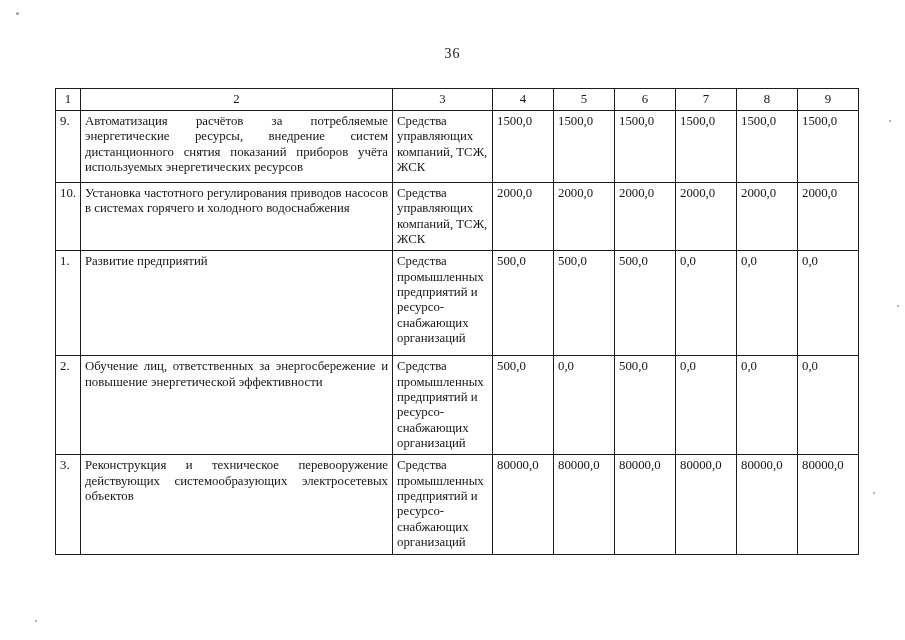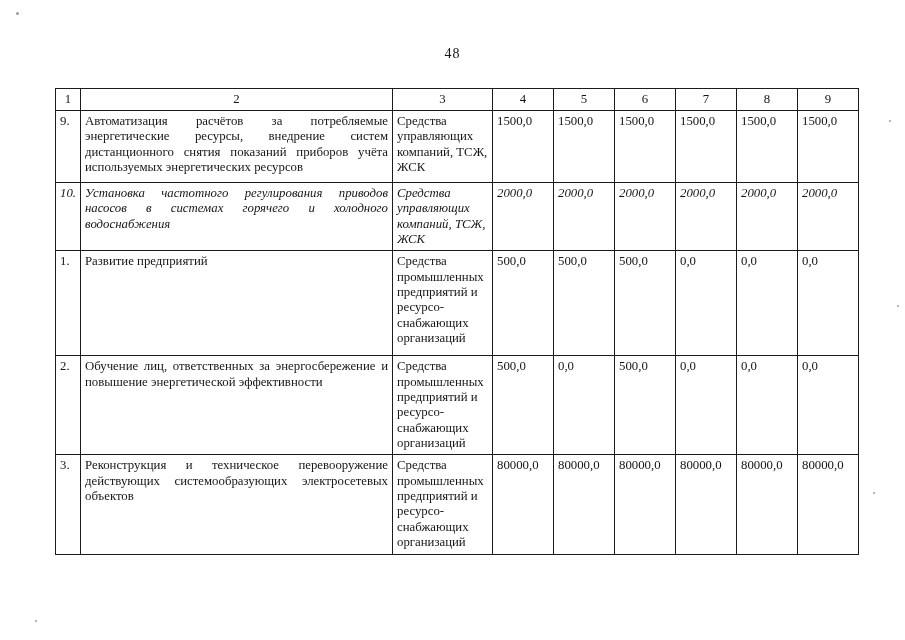--- a/index.html
+++ b/index.html
@@ -37,30 +37,30 @@
   td.num{text-align:left; padding-left:4px;}
   td.desc{text-align:justify; padding:3px 6px;margin-left:21px;}
   td.src{text-align:left; padding:3px 2px;}
   td.val{text-align:left; padding-top:4px;}
   tr.section{height:27px;}
   tr.section td{
     font-weight:bold; text-align:center;
     vertical-align:middle; padding:3px 8px;
   }
   tr.r-a{height:72px;}
-  tr.r-b{height:68px;font-style:italic;}
+  tr.r-b{height:68px;}
   tr.r-c{height:105px;}
   tr.r-d{height:98px;}
   tr.r-e{height:100px;}
   .speck{position:absolute; background:#3a3a3a; border-radius:50%; opacity:.5;}
 </style>
 </head>
 <body>
 
-<div class="page-number">48</div>
+<div class="page-number">36</div>
 
 <table class="program">
   <colgroup>
     <col class="c-num">
       <col class="c-desc">
       <col class="c-src">
     <col class="c-val">
       <col class="c-val">
       <col class="c-val">
     <col class="c-val">

